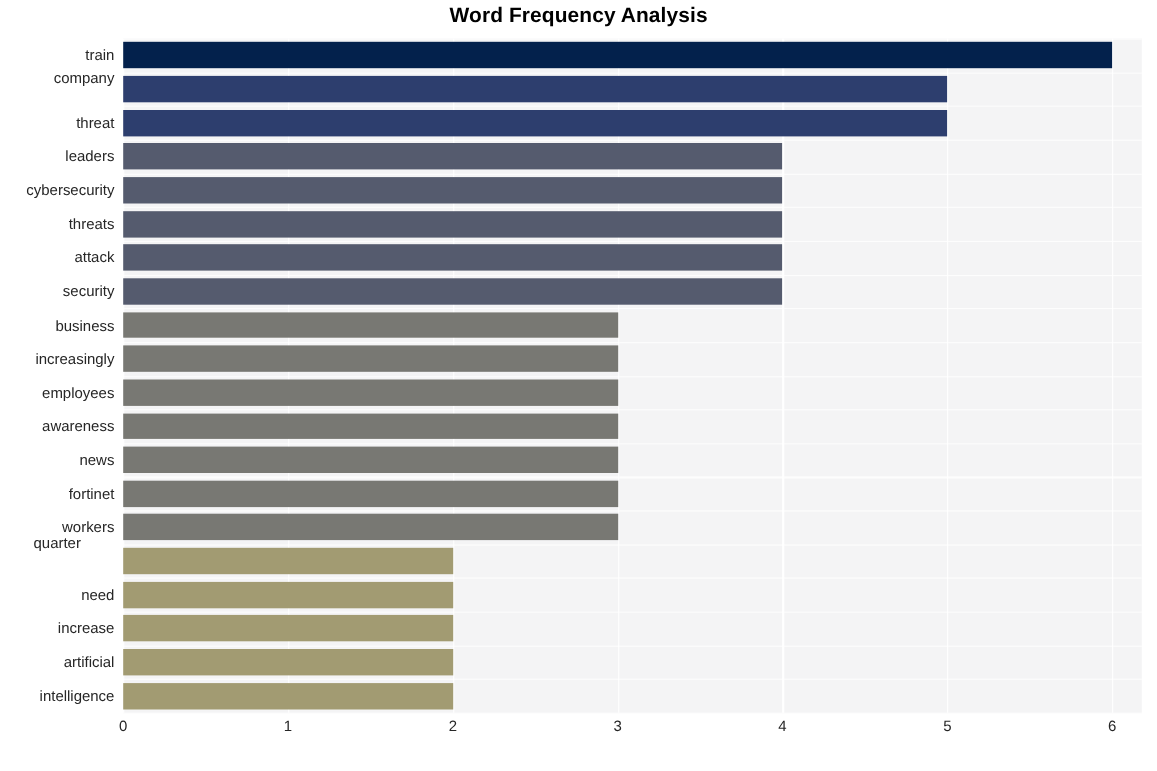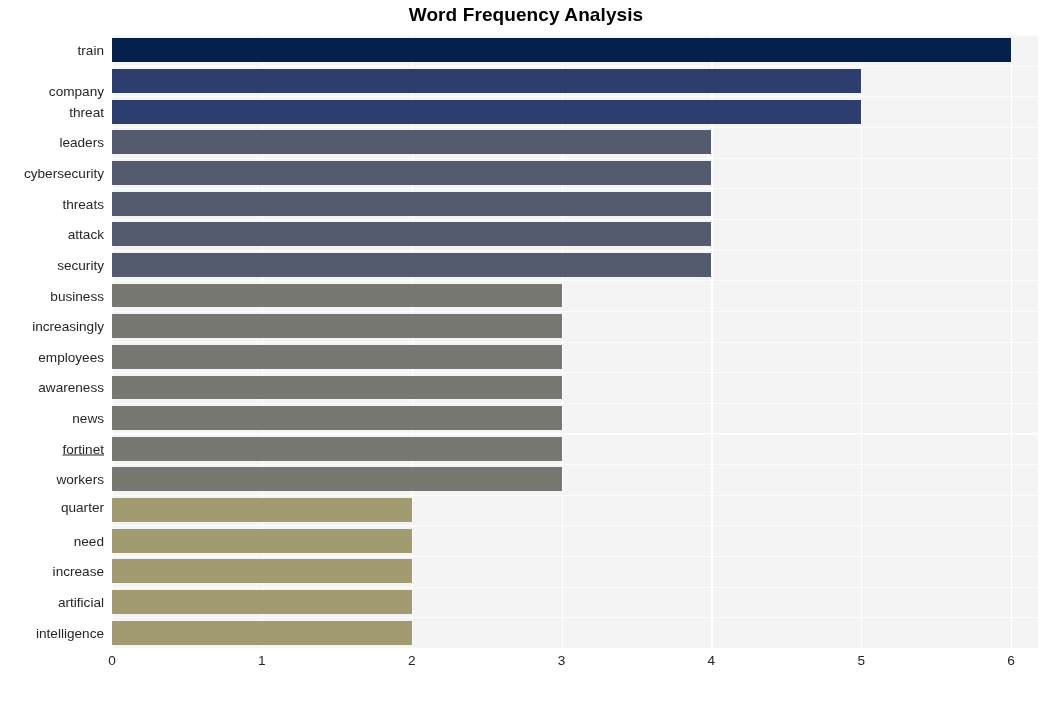--- a/index.html
+++ b/index.html
@@ -175,35 +175,35 @@
         <div class="bar" title="quarter: 2" style="top: 463.122px; height: 23.907px; width: 299.676px; background: rgb(162, 155, 114);"></div>
         <div class="bar" title="need: 2" style="top: 493.772px; height: 23.907px; width: 299.676px; background: rgb(162, 155, 114);"></div>
         <div class="bar" title="increase: 2" style="top: 524.421px; height: 23.907px; width: 299.676px; background: rgb(162, 155, 114);"></div>
         <div class="bar" title="artificial: 2" style="top: 555.071px; height: 23.907px; width: 299.676px; background: rgb(162, 155, 114);"></div>
         <div class="bar" title="intelligence: 2" style="top: 585.721px; height: 23.907px; width: 299.676px; background: rgb(162, 155, 114);"></div>
       </div>
   </div>
 
   <div id="ytick-labels">
       <div class="ytick-label" style="top: 15.325px;">train</div>
-      <div class="ytick-label" style="top: 56px;">company</div>
+      <div class="ytick-label" style="top: 36px;">company</div>
       <div class="ytick-label" style="top: 76.625px;">threat</div>
       <div class="ytick-label" style="top: 107.275px;">leaders</div>
       <div class="ytick-label" style="top: 137.925px;">cybersecurity</div>
       <div class="ytick-label" style="top: 168.575px;">threats</div>
       <div class="ytick-label" style="top: 199.225px;">attack</div>
       <div class="ytick-label" style="top: 229.875px;">security</div>
       <div class="ytick-label" style="top: 260.525px; padding-left: 44px;">business</div>
       <div class="ytick-label" style="top: 291.175px;">increasingly</div>
       <div class="ytick-label" style="top: 321.825px;">employees</div>
       <div class="ytick-label" style="top: 352.475px;">awareness</div>
       <div class="ytick-label" style="top: 383.125px;">news</div>
-      <div class="ytick-label" style="top: 413.775px; text-decoration: underline;">fortinet</div>
+      <div class="ytick-label" style="top: 413.775px;">fortinet</div>
       <div class="ytick-label" style="top: 444.425px;">workers</div>
-      <div class="ytick-label" style="top: 472px;">quarter</div>
+      <div class="ytick-label" style="top: 459px; text-align: center;">quarter</div>
       <div class="ytick-label" style="top: 505.725px;">need</div>
       <div class="ytick-label" style="top: 536.375px; margin-left: 33px;">increase</div>
       <div class="ytick-label" style="top: 567.025px;">artificial</div>
       <div class="ytick-label" style="top: 597.675px;">intelligence</div>
     </div>
   <div id="xtick-labels">
       <div class="xtick-label" style="left: 0px;">0</div>
       <div class="xtick-label" style="left: 149.838px;">1</div>
       <div class="xtick-label" style="left: 299.676px;">2</div>
       <div class="xtick-label" style="left: 449.515px;">3</div>

